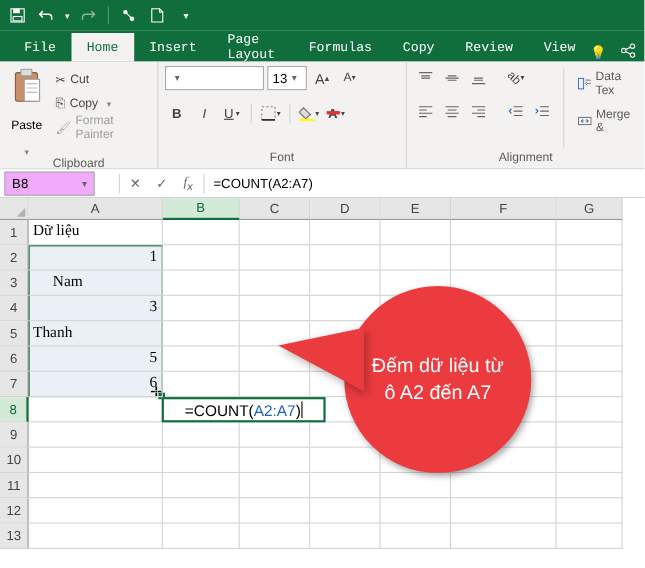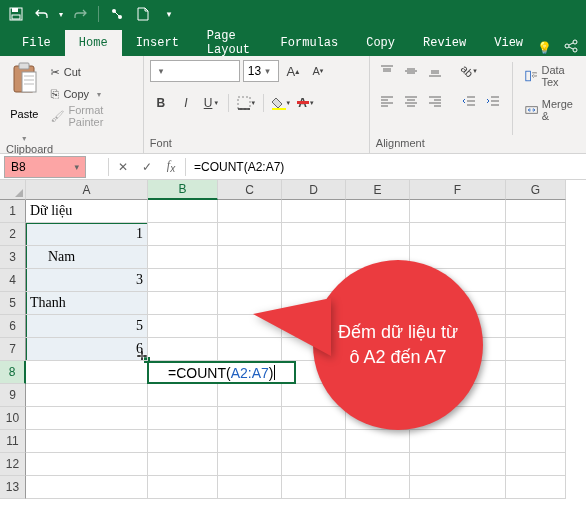--- a/index.html
+++ b/index.html
@@ -11,42 +11,42 @@
 .qat-btn-disabled { opacity: 0.5; }
 .qat-sep { width: 1px; height: 16px; background: rgba(255,255,255,0.3); margin: 0 4px; }
 
 .tabbar { background: #0f6e3c; height: 28px; display: flex; align-items: flex-end; padding-left: 8px; }
 .tab { padding: 6px 14px; color: #fff; font-size: 12px; cursor: pointer; height: 26px; display: flex; align-items: center; font-family: Liberation Mono, monospace; }
 .tab.active { background: #f3f2f1; color: #0f6e3c; font-weight: 400; }
 .tabbar-right { margin-left: auto; display: flex; align-items: center; padding-right: 8px; gap: 12px; }
 
 .ribbon { background: #f3f2f1; height: 98px; display: flex; border-bottom: 1px solid #d4d4d4; }
 .ribbon-group { border-right: 1px solid #d4d4d4; display: flex; flex-direction: column; padding: 4px 6px 2px; justify-content: space-between; }
-.ribbon-group-label { font-size: 11px; color: #5a5a5a; padding-bottom: 2px; }
+.ribbon-group-label { text-align: center; font-size: 11px; color: #5a5a5a; padding-bottom: 2px; }
 .ribbon-group-content { display: flex; gap: 4px; flex: 1; }
 
 .clipboard-big { display: flex; flex-direction: column; align-items: center; width: 40px; gap: 14px; padding-top: 2px; cursor: pointer; }
 .clipboard-big-label { font-size: 11px; }
 .clipboard-small { display: flex; flex-direction: column; gap: 2px; padding-top: 2px; }
 .clipboard-item { display: flex; align-items: center; gap: 4px; font-size: 11px; color: #444; cursor: pointer; height: 20px; padding: 0 4px; }
 .clipboard-item-disabled { color: #a0a0a0; }
 
 .font-row { display: flex; gap: 3px; align-items: center; margin-bottom: 6px; }
 .font-dropdown { border: 1px solid #ababab; background: #fff; height: 22px; display: flex; align-items: center; padding: 0 4px; font-size: 12px; }
 .font-name { width: 90px; }
 .font-size { width: 36px; }
 .dd-arrow { margin-left: 4px; color: #666; font-size: 9px; }
 .font-btn { width: 22px; height: 22px; display: flex; align-items: center; justify-content: center; color: #444; cursor: pointer; }
 
 .align-row { display: flex; gap: 2px; align-items: center; margin-bottom: 4px; }
 .align-btn { width: 22px; height: 22px; display: flex; align-items: center; justify-content: center; cursor: pointer; color: #444; }
 .align-text { font-size: 11px; color: #5a5a5a; display: flex; align-items: center; gap: 4px; padding: 2px 4px; cursor: pointer; }
 
 .namebox-row { height: 26px; display: flex; align-items: center; border-bottom: 1px solid #d4d4d4; background: #fff; }
-.namebox { width: 82px; height: 22px; border: 1px solid #ababab; margin-left: 4px; display: flex; align-items: center; padding: 0 6px; font-size: 12px; background: #fca5a5; justify-content: space-between; }
+.namebox { width: 82px; height: 22px; border: 1px solid #ababab; margin-left: 4px; display: flex; align-items: center; padding: 0 6px; font-size: 12px; background: #f0abfc; justify-content: space-between; }
 .fx-btn { width: 24px; height: 22px; display: flex; align-items: center; justify-content: center; color: #666; cursor: pointer; }
 .fx-sep { width: 1px; height: 18px; background: #d4d4d4; margin: 0 2px; }
 .formula-bar { flex: 1; padding: 0 6px; font-size: 12px; color: #000; }
 
 .sheet { display: flex; background: #fff; position: relative; }
 .rowhead-col { width: 26px; }
 .corner { height: 20px; border-right: 1px solid #d4d4d4; border-bottom: 1px solid #999; background: #e6e6e6; position: relative; }
 .corner::after { content: ""; position: absolute; right: 2px; bottom: 2px; width: 0; height: 0; border-left: 8px solid transparent; border-bottom: 8px solid #b0b0b0; }
 .colheads { display: flex; height: 20px; }
 .colhead { border-right: 1px solid #d4d4d4; border-bottom: 1px solid #999; background: #e6e6e6; display: flex; align-items: center; justify-content: center; font-size: 12px; color: #444; }

